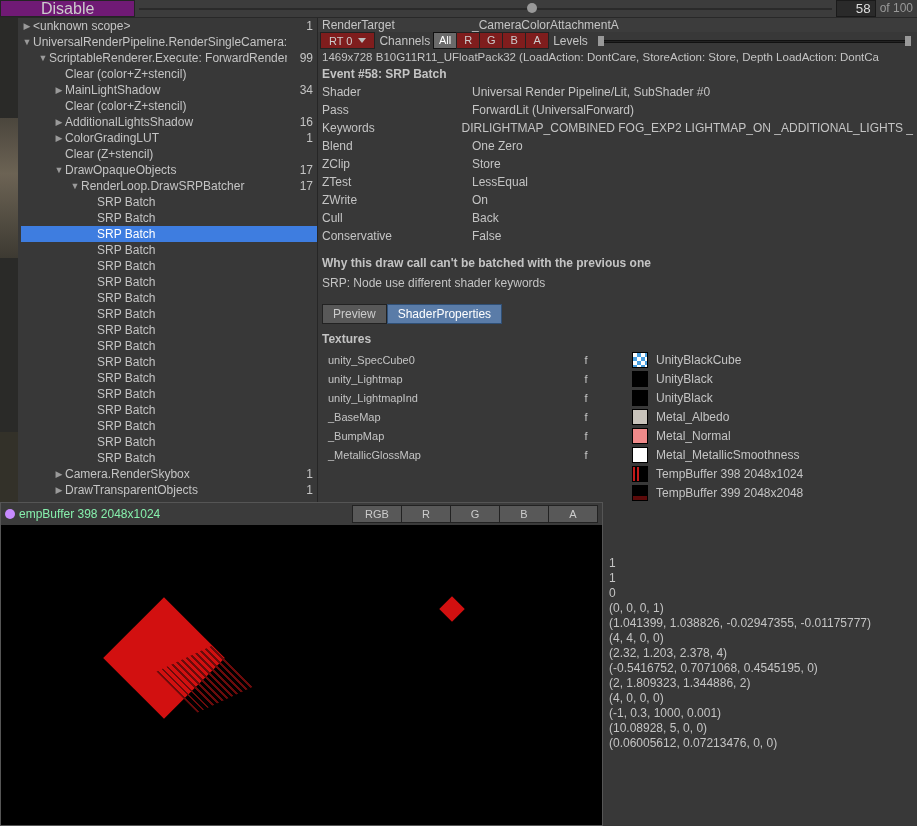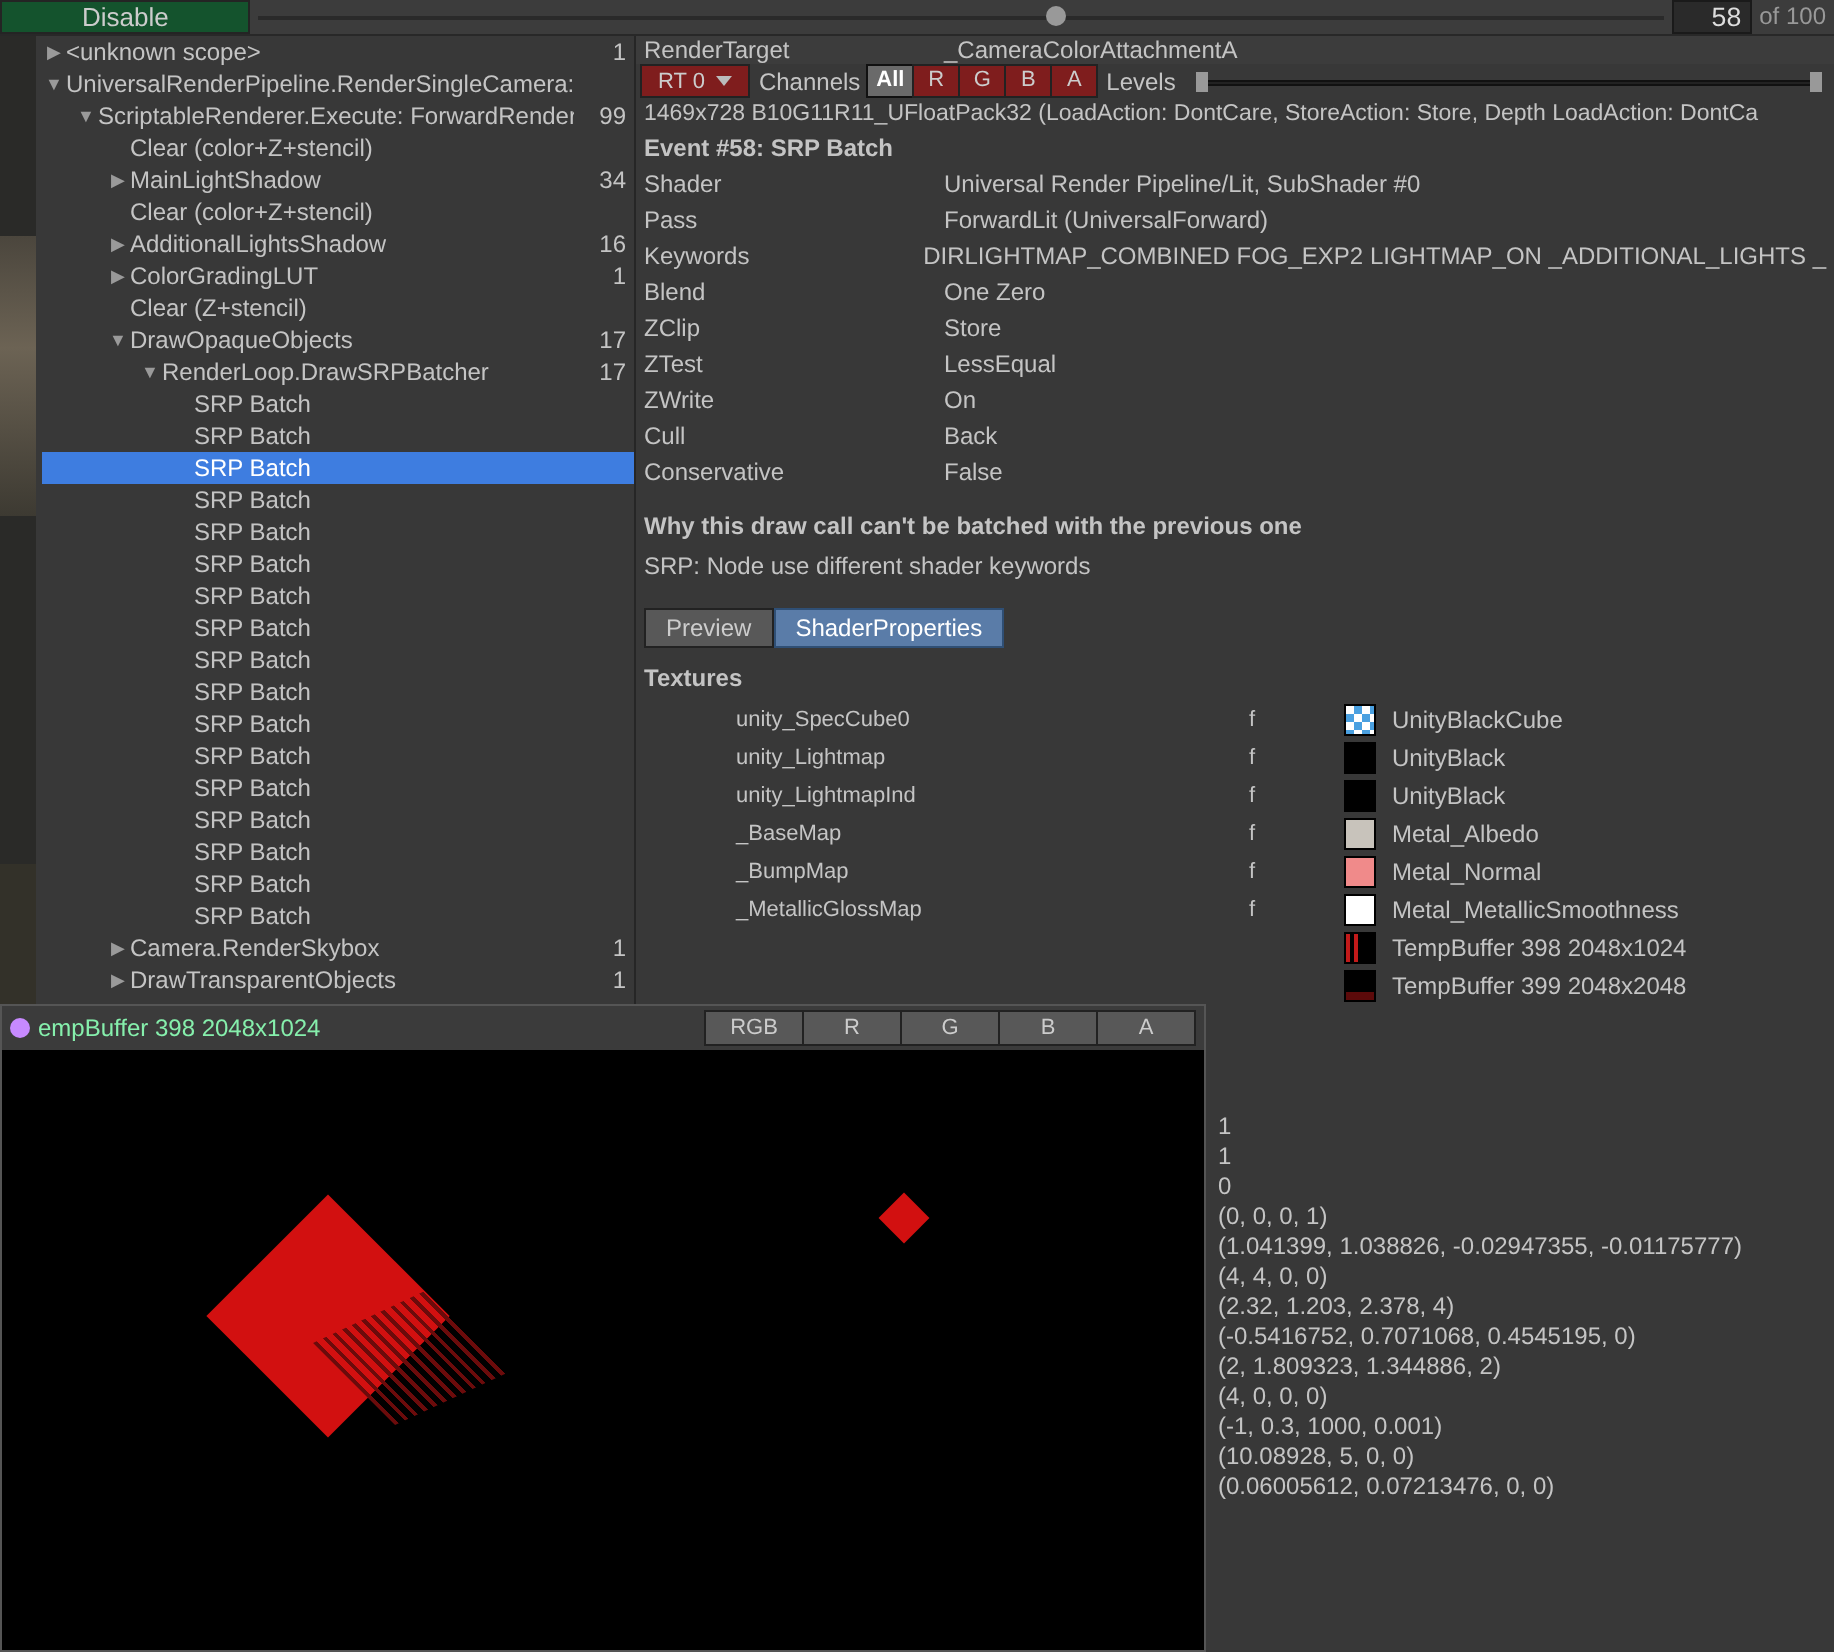--- a/index.html
+++ b/index.html
@@ -12,25 +12,25 @@
   overflow:hidden;
   position:relative;
 }
 .toolbar {
   display:flex; align-items:center;
   height:18px;
   background:#3c3c3c;
   border-bottom:1px solid #282828;
 }
 .tb-btn {
-  background:#14532d; color:#ccc;
+  background:#701a75; color:#ccc;
   border:1px solid #242424;
   height:17px; line-height:15px;
   padding:0 40px;
-  font-size:13px;
+  font-size:16px;
 }
 .tb-dd {
   background:#585858; color:#ccc;
   border:1px solid #242424;
   height:17px; line-height:15px;
   padding:0 8px;
   width:180px;
   display:flex; justify-content:space-between; align-items:center;
 }
 .tri-down { 
@@ -72,21 +72,21 @@
 .rp-row { display:flex; height:16px; align-items:center; padding:0 4px; }
 .rp-row.header { background:#3c3c3c;  }
 .rp-label { width:150px; color:#c4c4c4; }
 .rp-val { color:#c4c4c4; white-space:nowrap; }
 
 .rt-bar { display:flex; align-items:center; height:20px; background:#383838; padding-left:2px; gap:4px; }
 .chip {
   background:#7f1d1d; border:1px solid #222; color:#ccc;
   height:17px; line-height:14px; padding:0 8px; font-size:11px;
 }
-.chip.on { background:#6a6a6a; border-color:#111; color:#fff;font-weight:bold; }
+.chip.on { background:#6a6a6a; border-color:#111; color:#fff; }
 .chip-sm { width:24px; padding:0; text-align:center; }
 .chip-group { display:flex; }
 .chip-group .chip { border-radius:0; margin-left:-1px; }
 
 .rp-info { padding:2px 4px;  font-size:11.5px; color:#c4c4c4; white-space:nowrap; }
 .rp-head { padding:2px 4px;  font-size:12px; font-weight:bold; color:#c4c4c4; }
 .kv { display:flex; padding:2px 4px; }
 .kv .k { width:150px; color:#c4c4c4; }
 .kv .v { color:#c4c4c4; white-space:nowrap; }
 
@@ -98,21 +98,21 @@
   background:#585858; color:#ccc;
   border:1px solid #222;
   padding:2px 10px; height:20px;
   font-size:12px;
 }
 .tab.active { background:#5a7ca8; color:#fff; border-color:#2f4f75; }
 
 .tex-row {
   display:flex; align-items:center; height:19px; padding-left:10px; gap:8px;
 }
-.tex-name { width:240px; color:#c4c4c4; font-size:11px;margin-left:40px; }
+.tex-name { width:240px; color:#c4c4c4; font-size:11px; }
 .tex-f { width:20px; text-align:center; color:#c4c4c4; font-size:11px; }
 .tex-gap { width:20px; }
 .tex-sw { width:16px; height:16px; border:1px solid #000; }
 .tex-label { color:#c4c4c4; }
 
 
 .viewer-wrap {
   position:absolute; left:0; bottom:0; width:603px; height:324px;
   background:#000;
   border:1px solid #555;

